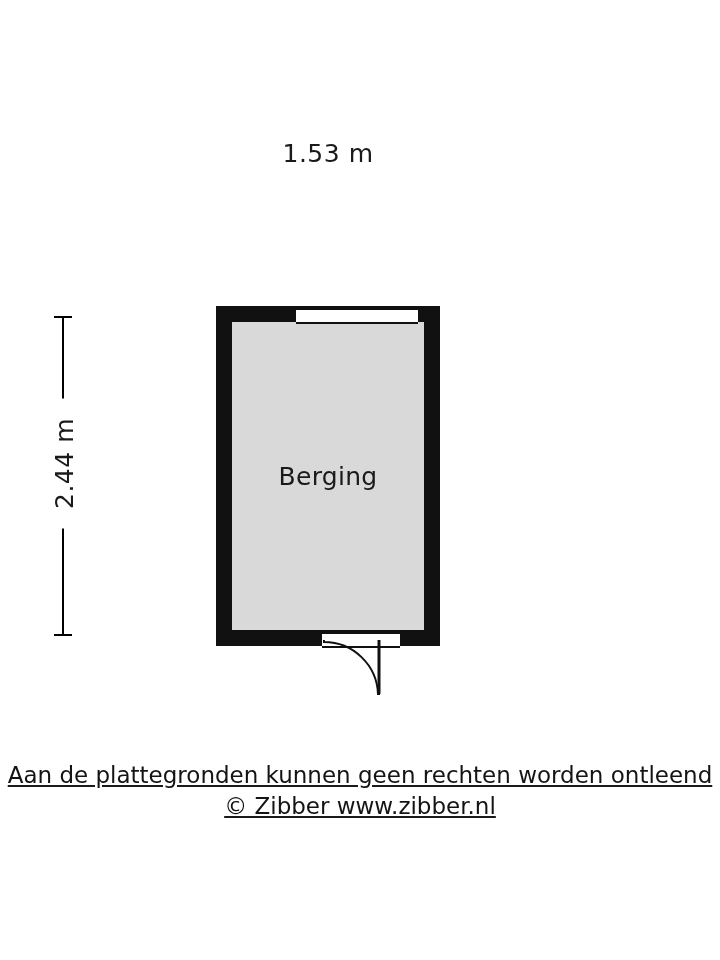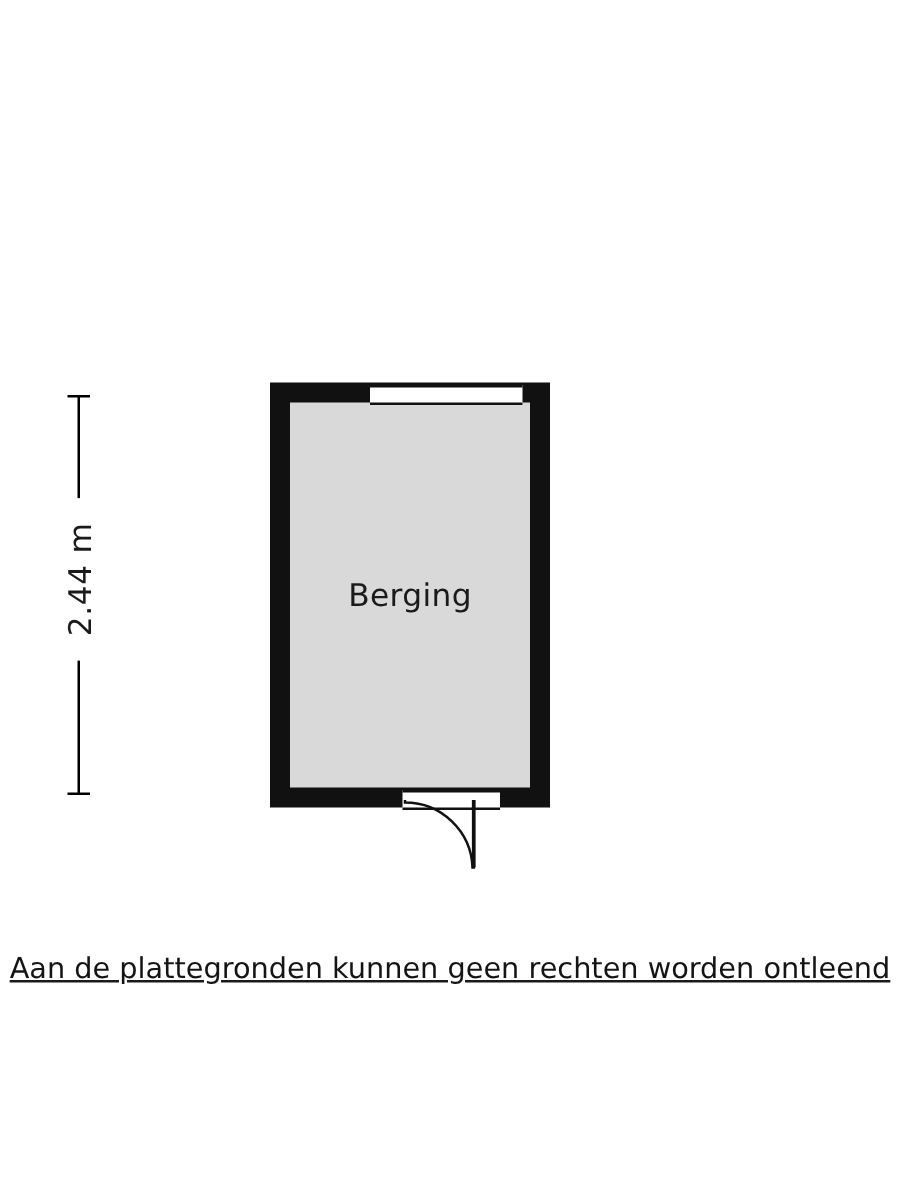--- a/index.html
+++ b/index.html
@@ -182,20 +182,26 @@
     font-size: 23px;
     line-height: 32px;
     color: #141414;
   }
 </style>
 </head>
 <body>
 
 <div id="floorplan">
 
+  <div class="dim-top">
+    <div class="line"></div>
+    <div class="cap-l"></div>
+    <div class="cap-r"></div>
+    <div class="label">1.53 m</div>
+  </div>
 
   <div class="dim-left">
     <div class="line"></div>
     <div class="cap-t"></div>
     <div class="cap-b"></div>
     <div class="label">2.44 m</div>
   </div>
 
   <div class="room-outer">
     <div class="room-inner"></div>
@@ -204,15 +210,16 @@
     <div class="room-label">Berging</div>
   </div>
 
   <svg class="door-swing" viewBox="0 0 70 56">
     <path d="M 2 0 L 2 2 A 54 54 0 0 1 56 54 L 58 54" fill="none" stroke="#111111" stroke-width="2"></path>
     <line x1="57" y1="0" x2="57" y2="54" stroke="#111111" stroke-width="3"></line>
   </svg>
 
   <div class="footer">
     <div class="line1">Aan de plattegronden kunnen geen rechten worden ontleend</div>
+    <div class="line2">© Zibber www.zibber.nl</div>
   </div>
 
 </div>
 
 </body></html>

